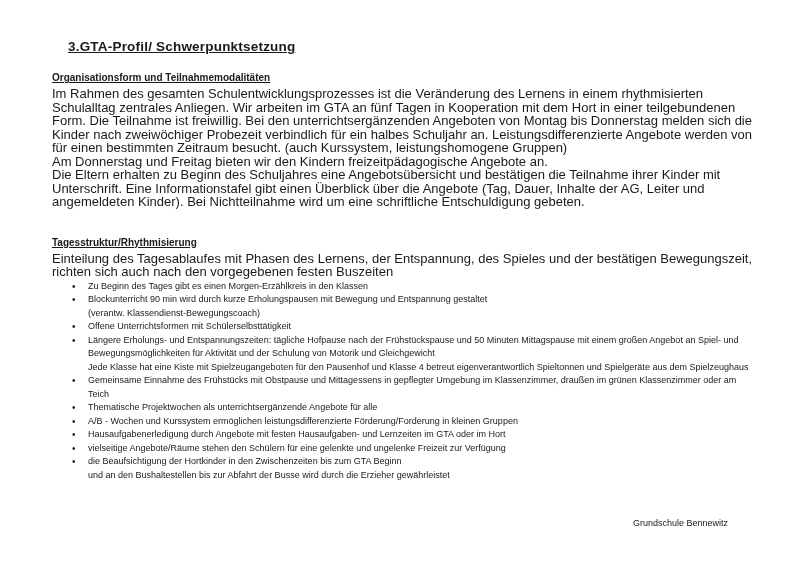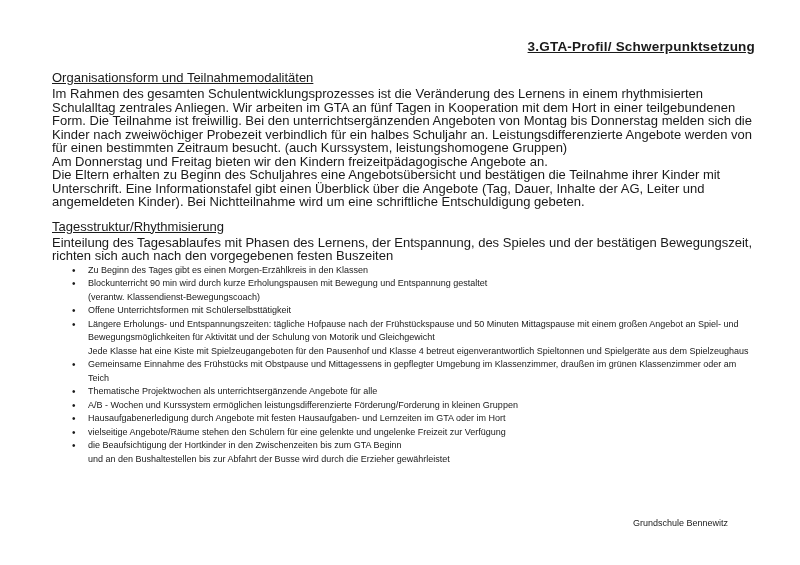--- a/index.html
+++ b/index.html
@@ -11,34 +11,33 @@
     box-sizing: border-box;
     padding: 38px 45px 0 52px;
     font-family: "Liberation Sans", "DejaVu Sans", sans-serif;
     color: #1a1a1a;
     overflow: hidden;
   }
   .doc-title {
     font-size: 13.5px;
     font-weight: bold;
     text-decoration: underline;
-    margin: 0 0 16px 8px;
+    margin: 0 0 16px 16px;
     line-height: 17px;
     letter-spacing: 0.2px;
-    text-align: right;
   }
   .section-heading {
-    font-size: 13px;
-    font-weight: normal;
+    font-size: 10px;
+    font-weight: bold;
     text-decoration: underline;
     margin: 0 0 3px 0;
     line-height: 13px;
   }
   .section { margin: 0; }
-  .section + .section { margin-top: 11px; }
+  .section + .section { margin-top: 27px; }
   .para, .intro {
     font-size: 13px;
     line-height: 13.5px;
     margin: 0;
     white-space: pre-line;
   }
   ul.bullets {
     list-style: none;
     margin: 1px 0 0 18px;
     padding: 0;

